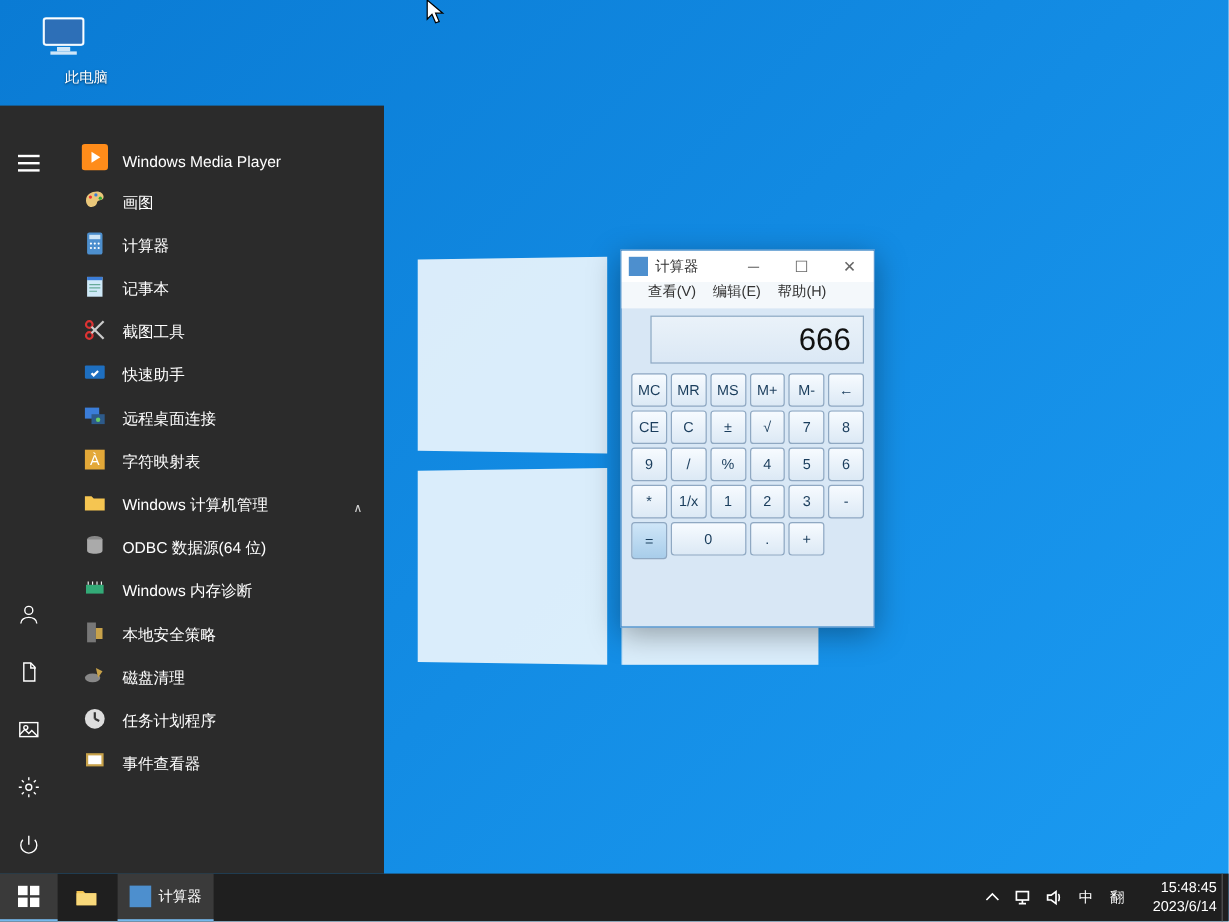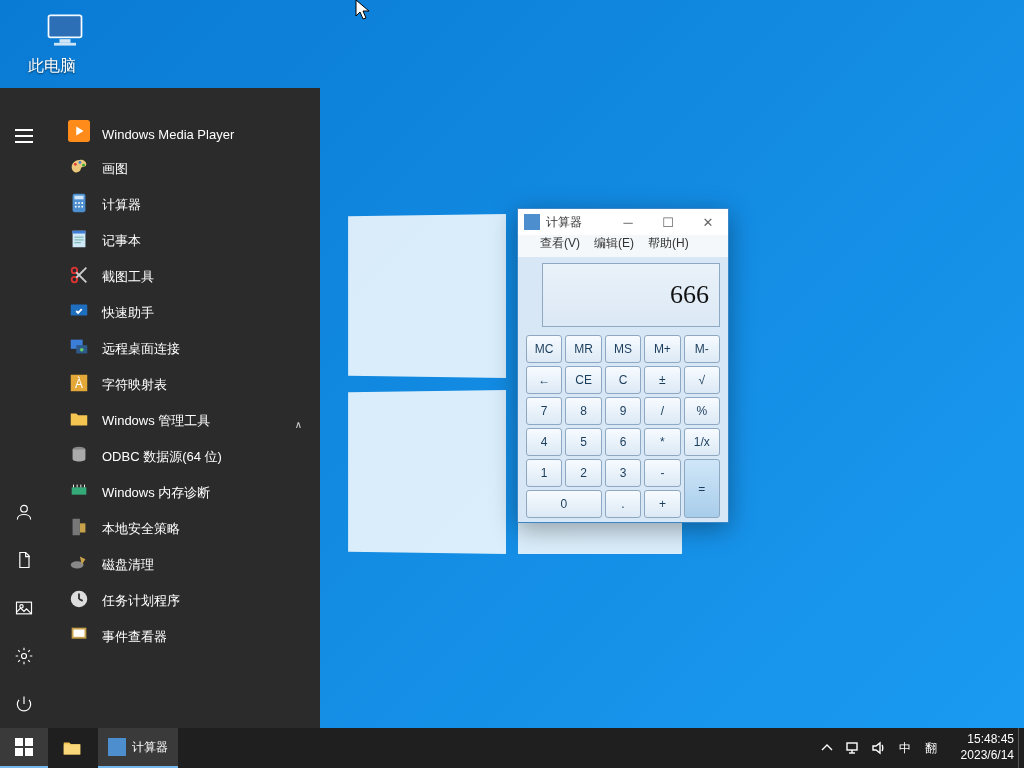--- a/index.html
+++ b/index.html
@@ -4,21 +4,21 @@
 <style>
 *{box-sizing:border-box;margin:0;padding:0;user-select:none;font-family:"Microsoft YaHei","Segoe UI",Arial,sans-serif}
 html,body{width:1024px;height:768px;overflow:hidden}
 
 .desktop{position:relative;width:1024px;height:768px;background:linear-gradient(135deg,#0a7bd4 0%,#1b9bf2 100%)}
 .win-logo{position:absolute;left:512px;top:384px;transform:translate(-50%,-50%);width:340px;height:340px;display:grid;grid-template-columns:1fr 1fr;grid-template-rows:1fr 1fr;gap:12px;opacity:.85}
 .win-logo div{background:#fff}
 .win-logo div:nth-child(1){transform:perspective(800px) rotateY(-8deg);transform-origin:right}
 .win-logo div:nth-child(3){transform:perspective(800px) rotateY(-8deg);transform-origin:right}
 
-.desk-icon{position:absolute;left:28px;top:8px;width:74px;text-align:left;color:#fff;font-size:16px;text-shadow:0 1px 2px rgba(0,0,0,.6)}
+.desk-icon{position:absolute;left:16px;top:8px;width:74px;text-align:right;color:#fff;font-size:12px;text-shadow:0 1px 2px rgba(0,0,0,.6)}
 .desk-icon svg{width:44px;height:44px;display:block;margin:0 auto 4px}
 
 .cursor{position:absolute;left:355px;top:-1px;width:18px;height:22px;z-index:9999}
 
 .startmenu{position:absolute;left:0;bottom:40px;width:320px;height:640px;background:#2b2b2b;color:#fff;display:flex}
 .start-rail{width:48px;display:flex;flex-direction:column;align-items:center;padding-top:24px}
 .start-rail-top{flex:1;display:flex;flex-direction:column;align-items:center}
 .start-rail .rail-btn{width:48px;height:48px;display:flex;align-items:center;justify-content:center;cursor:pointer}
 .rail-btn svg{width:20px;height:20px;fill:none;stroke:#fff;stroke-width:1.4}
 .hamburger{width:18px;height:14px;position:relative}
@@ -31,22 +31,22 @@
 .app-item .chev{margin-left:auto;font-size:10px;opacity:.8}
 .folder-ico svg,.icon-svg{width:22px;height:22px}
 
 .calc{position:absolute;left:517px;top:208px;width:212px;height:315px;background:#d8e7f5;border:1px solid #3a86c7;box-shadow:0 6px 24px rgba(0,0,0,.35)}
 .calc-titlebar{height:26px;display:flex;align-items:center;background:#fff}
 .calc-titlebar .cicon{width:16px;height:16px;margin:0 6px;background:#4d8fce}
 .calc-titlebar .ttl{font-size:12px;color:#333;flex:1}
 .calc-titlebar .winbtn{width:40px;height:26px;display:flex;align-items:center;justify-content:center;font-size:13px;color:#666}
 .calc-menu{height:22px;display:flex;align-items:flex-start;gap:14px;padding:0 22px;font-size:12px;color:#333;background:#f4f8fb}
 .calc-menu span{cursor:pointer}
-.calc-display{height:64px;margin:6px 8px 4px 24px;border:1px solid #8ea9c3;background:linear-gradient(#eaf2f9,#dbe8f5);display:flex;align-items:center;justify-content:flex-end;padding:0 10px;font-size:26px;font-family:Liberation Serif, serif;color:#111}
-.calc-grid{display:grid;grid-template-columns:repeat(5,1fr);gap:3px;padding:4px 8px 8px 8px}
+.calc-display{height:40px;margin:6px 8px 4px 24px;border:1px solid #8ea9c3;background:linear-gradient(#eaf2f9,#dbe8f5);display:flex;align-items:center;justify-content:flex-end;padding:0 10px;font-size:26px;font-family:Liberation Sans, sans-serif;color:#111}
+.calc-grid{display:grid;grid-template-columns:repeat(6,1fr);gap:3px;padding:4px 8px 8px 8px}
 .calc-btn{height:28px;background:linear-gradient(#f7fbff,#dce9f5);border:1px solid #8fa8c2;border-radius:3px;font-size:12px;color:#1a3d5c;display:flex;align-items:center;justify-content:center;cursor:pointer}
 .calc-btn.tall{grid-row:span 2;height:auto}
 .calc-btn.wide{grid-column:span 2}
 .calc-btn.eq{background:linear-gradient(#cfe6f8,#a8cdea)}
 
 .taskbar{position:absolute;left:0;bottom:0;width:100%;height:40px;background:#1f1f1f;display:flex;align-items:center;color:#fff}
 .task-btn{width:48px;height:40px;display:flex;align-items:center;justify-content:center;cursor:pointer}
 .task-btn.active{background:#3a3a3a;border-bottom:2px solid #76b9ed}
 .start-btn svg{width:18px;height:18px}
 .task-app{display:flex;align-items:center;height:40px;padding:0 10px;margin-left:2px;background:#3a3a3a;font-size:12px;border-bottom:2px solid #76b9ed}
@@ -211,21 +211,21 @@
             </svg>
           </span>
           <span>字符映射表</span>
         </div>
       <div class="app-item">
           <span class="aicon folder-ico">
             <svg viewBox="0 0 24 24">
               <path d="M3 6h6l2 2h10v11H3z" fill="#f5c551"></path>
             </svg>
           </span>
-          <span>Windows 管理工具</span>
+          <span>Windows 计算机管理</span>
           <span class="chev">∧</span>
         </div>
       <div class="app-item sub">
           <span class="aicon">
             <svg class="icon-svg" viewBox="0 0 24 24">
               <ellipse cx="12" cy="6" rx="7" ry="3" fill="#888"></ellipse>
               <path d="M5 6v10c0 2 3 3 7 3s7-1 7-3V6" fill="#aaa"></path>
             </svg>
           </span>
           <span>ODBC 数据源(64 位)</span>

